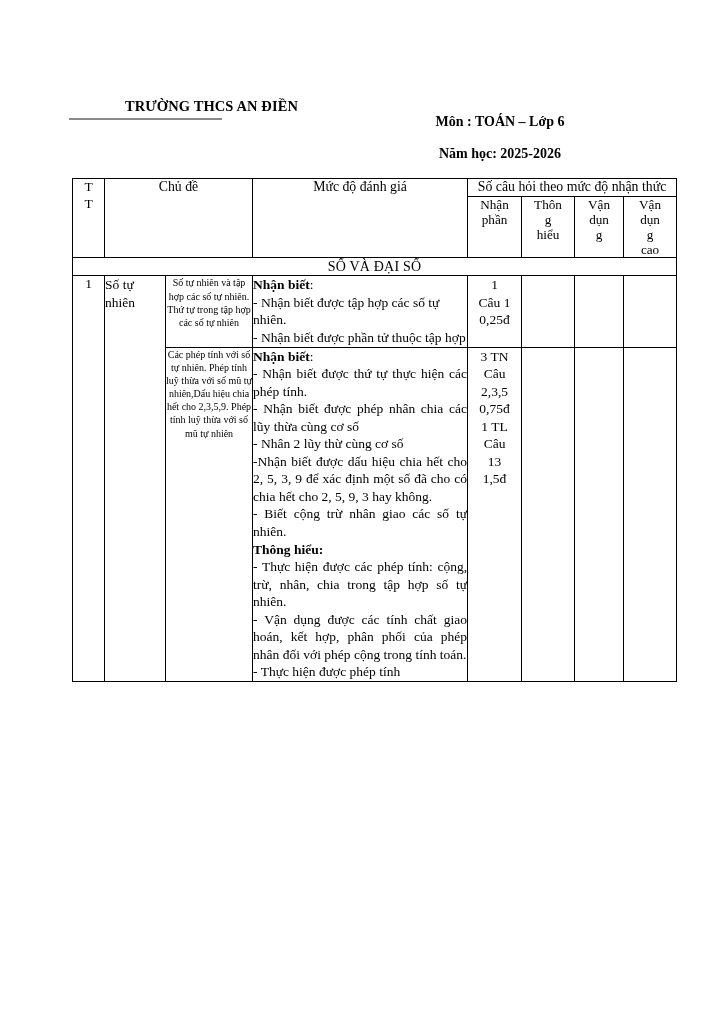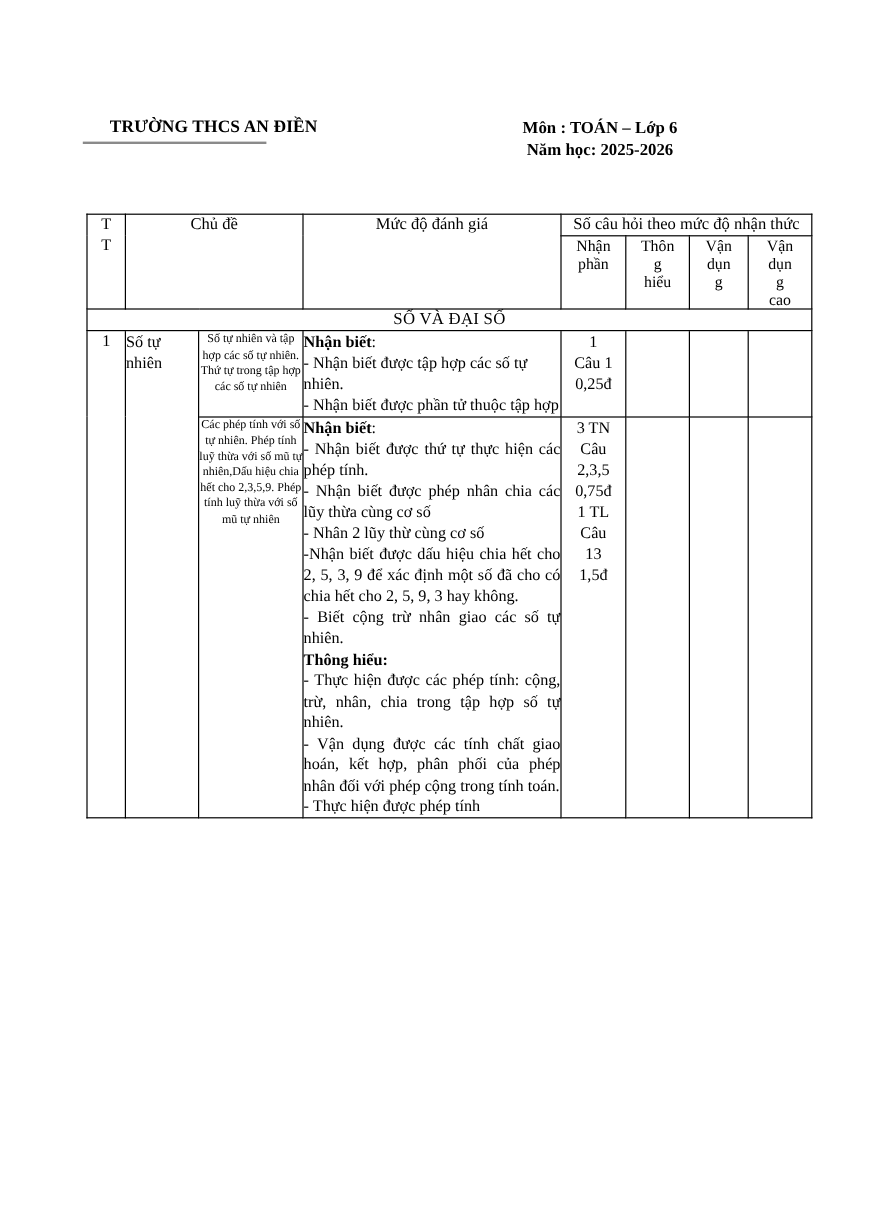--- a/index.html
+++ b/index.html
@@ -22,21 +22,21 @@
     left: 0;
     top: 98px;
     width: 725px;
     height: 70px;
   }
   .school-block {
     position: absolute;
     left: 58px;
     top: 0;
     width: 240px;
-    text-align: center;
+    text-align: right;
   }
   .school-name {
     font-size: 14.5px;
     font-weight: bold;
     letter-spacing: 0.1px;
     white-space: nowrap;
   }
   .school-rule {
     position: absolute;
     left: 11px;
@@ -54,21 +54,21 @@
   }
   .title-main {
     font-size: 14.5px;
     font-weight: bold;
     white-space: nowrap;
     letter-spacing: 0.1px;
   }
   .title-sub {
     font-size: 14px;
     font-weight: bold;
-    margin-top: 2px;
+    margin-top: 16px;
     white-space: nowrap;
   }
 
   
   .matrix-wrap {
     position: absolute;
     left: 72px;
     top: 178px;
     width: 604px;
   }

